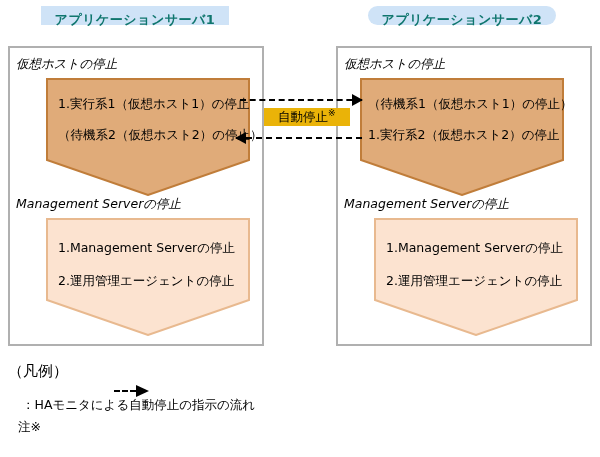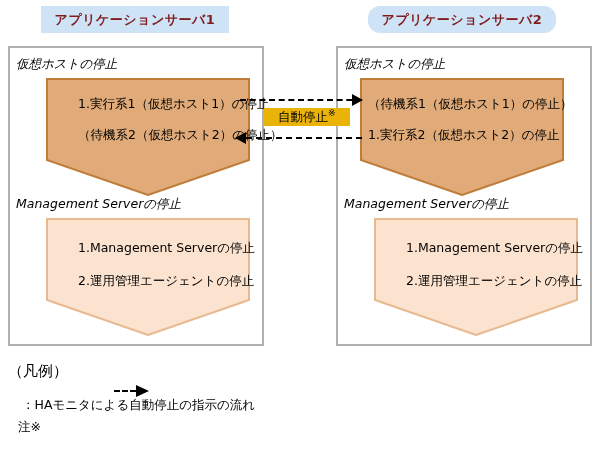--- a/index.html
+++ b/index.html
@@ -19,27 +19,27 @@
   .canvas {
     position: absolute;
     left: 0; top: 0;
     width: 600px; height: 457px;
   }
 
   
   .server-header {
     position: absolute;
     background: #cfe3f7;
-    color: #7f1d1d;
+    color: #0f766e;
     font-size: 13px;
     font-weight: bold;
     letter-spacing: .5px;
     text-align: center;
     line-height: 27px;
-    height: 27px;
+    height: 19px;
     white-space: nowrap;
   }
   #hdr-1 { left: 41px;  top: 6px;  width: 188px; }
   #hdr-2 { left: 368px; top: 6px;  width: 188px; border-radius: 12px; }
 
   
   .server-panel {
     position: absolute;
     border: 2px solid #b0b0b0;
     background: #ffffff;
@@ -64,21 +64,21 @@
   }
   .step-box .shape {
     position: absolute;
     left: 0; top: 0;
     width: 100%; height: 100%;
   }
   .step-box .lines {
     position: absolute;
     left: 0; top: 0;
     width: 100%;
-    padding-left: 32px;
+    padding-left: 12px;
     box-sizing: border-box;
   }
   .step-line {
     font-size: 12.5px;
     white-space: nowrap;
     line-height: 15px;
   }
 
   
   .connector {

